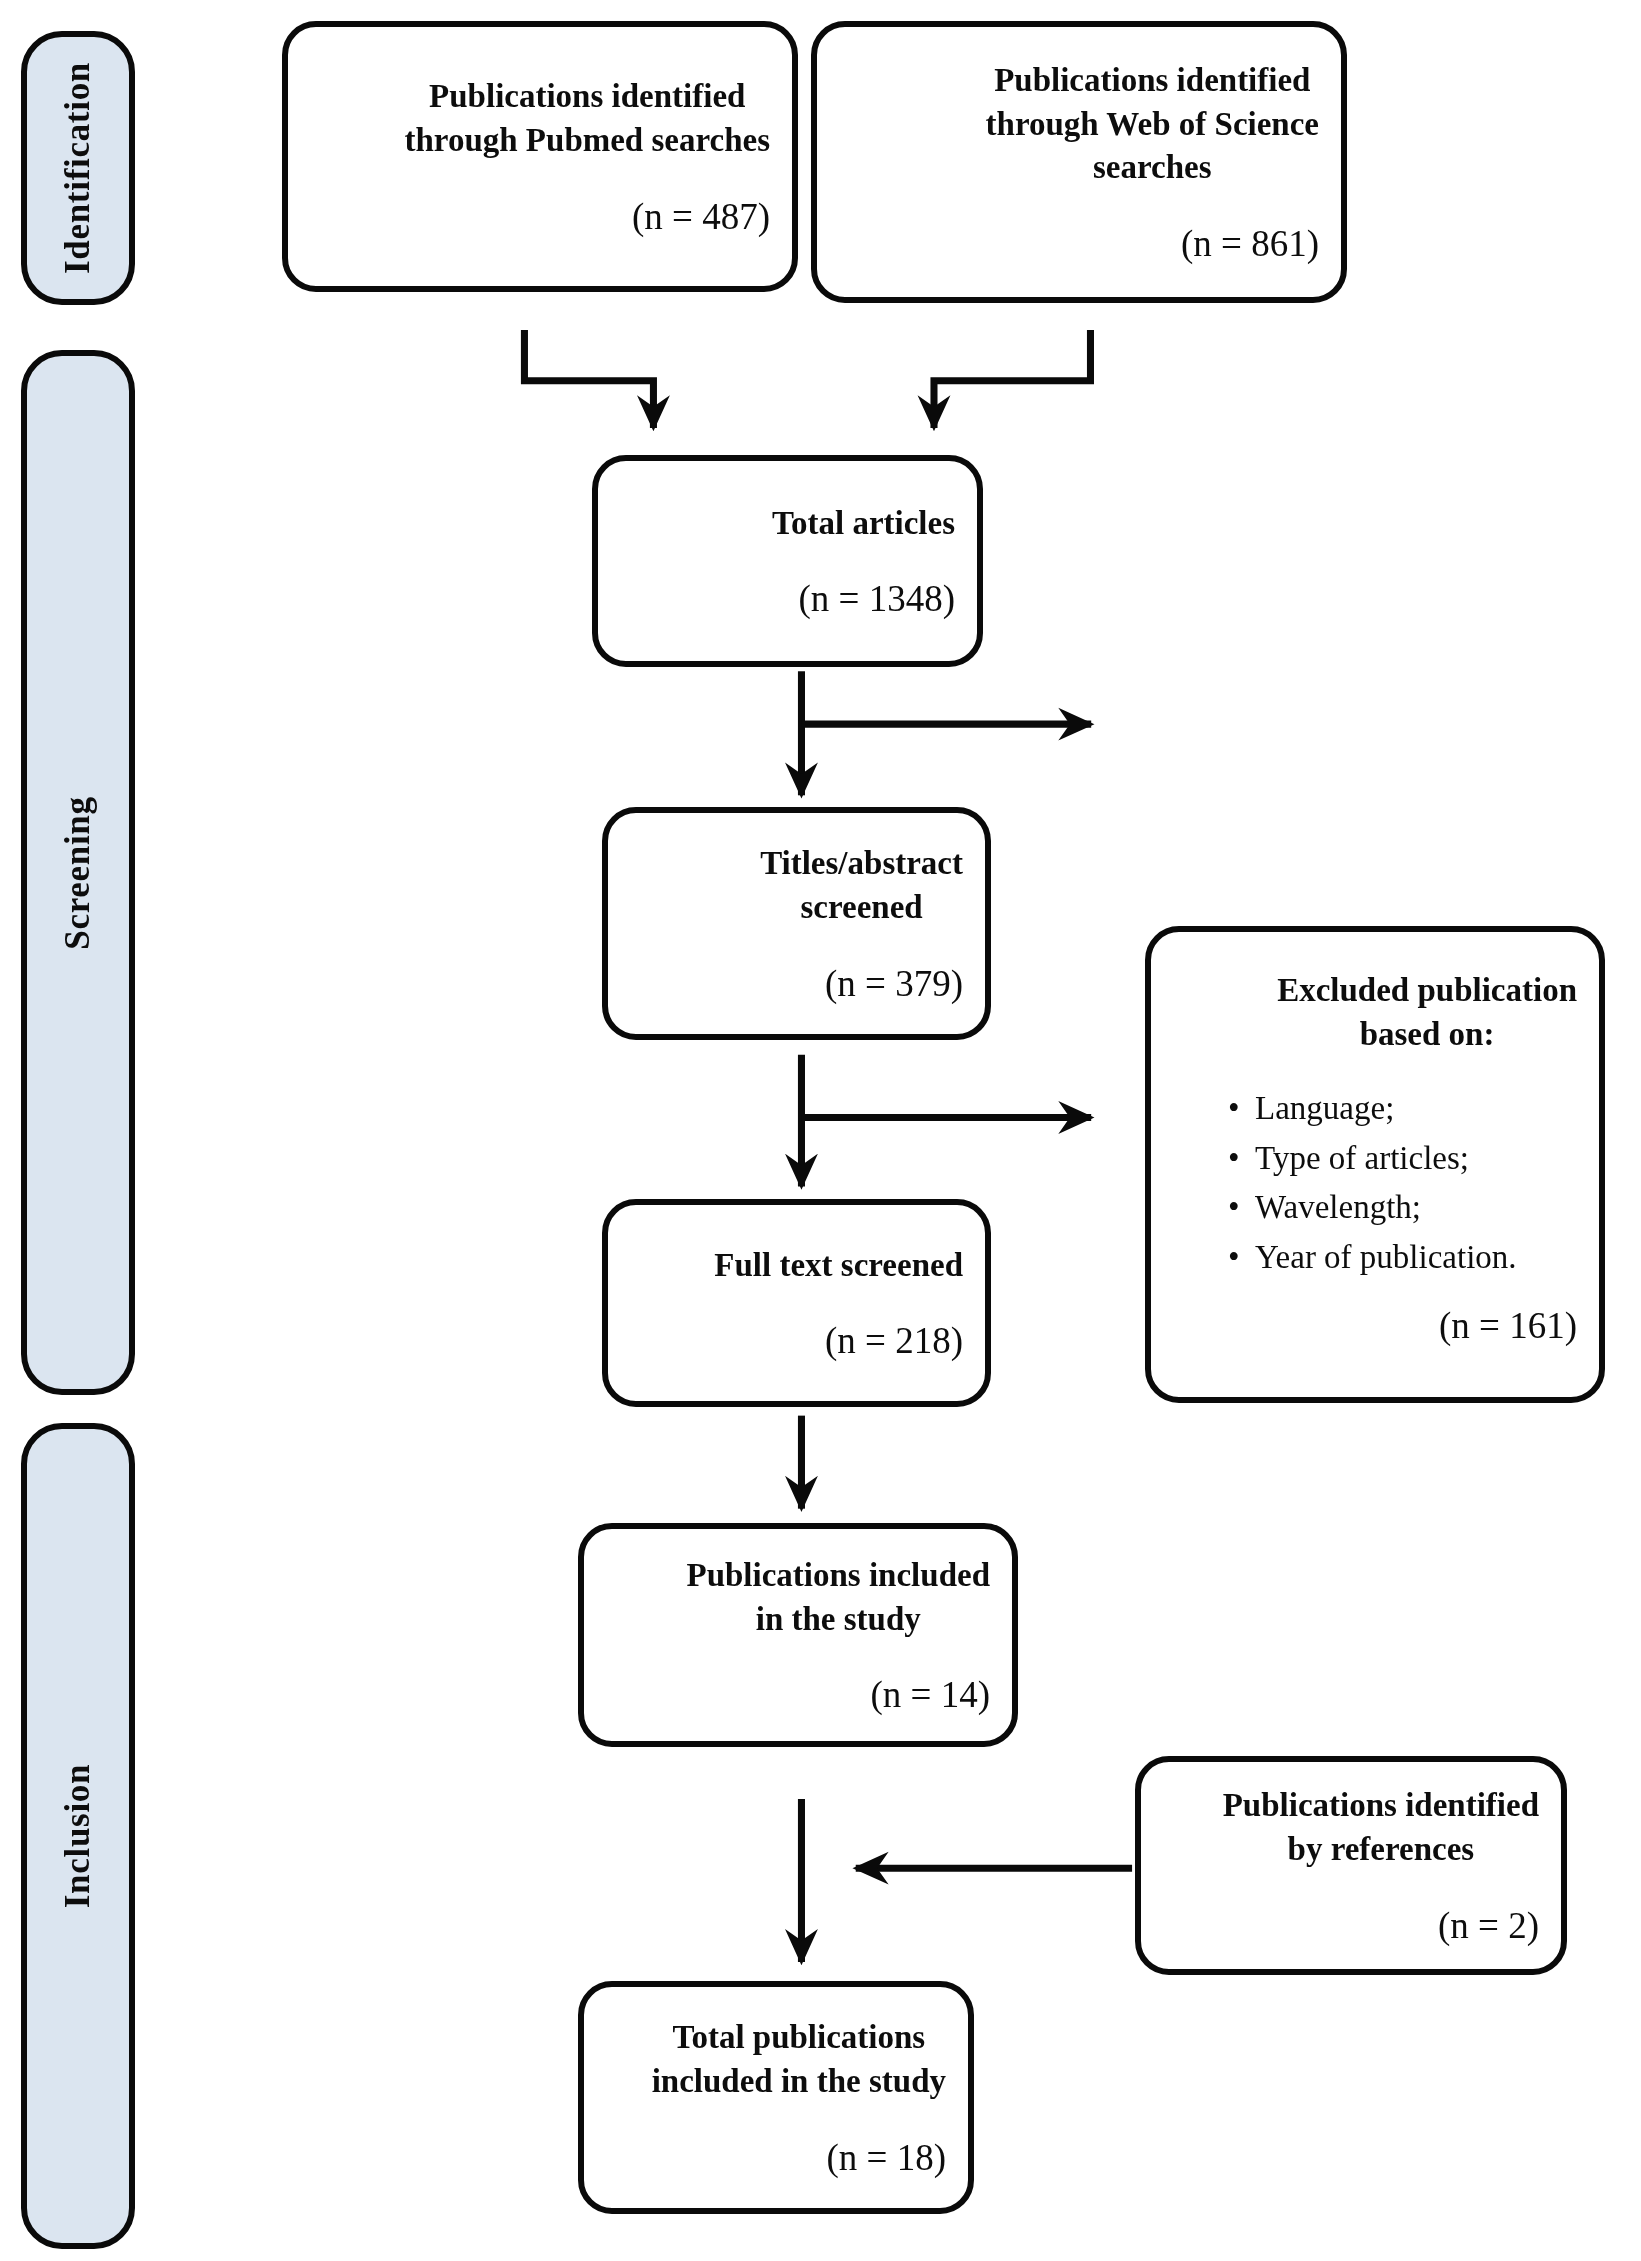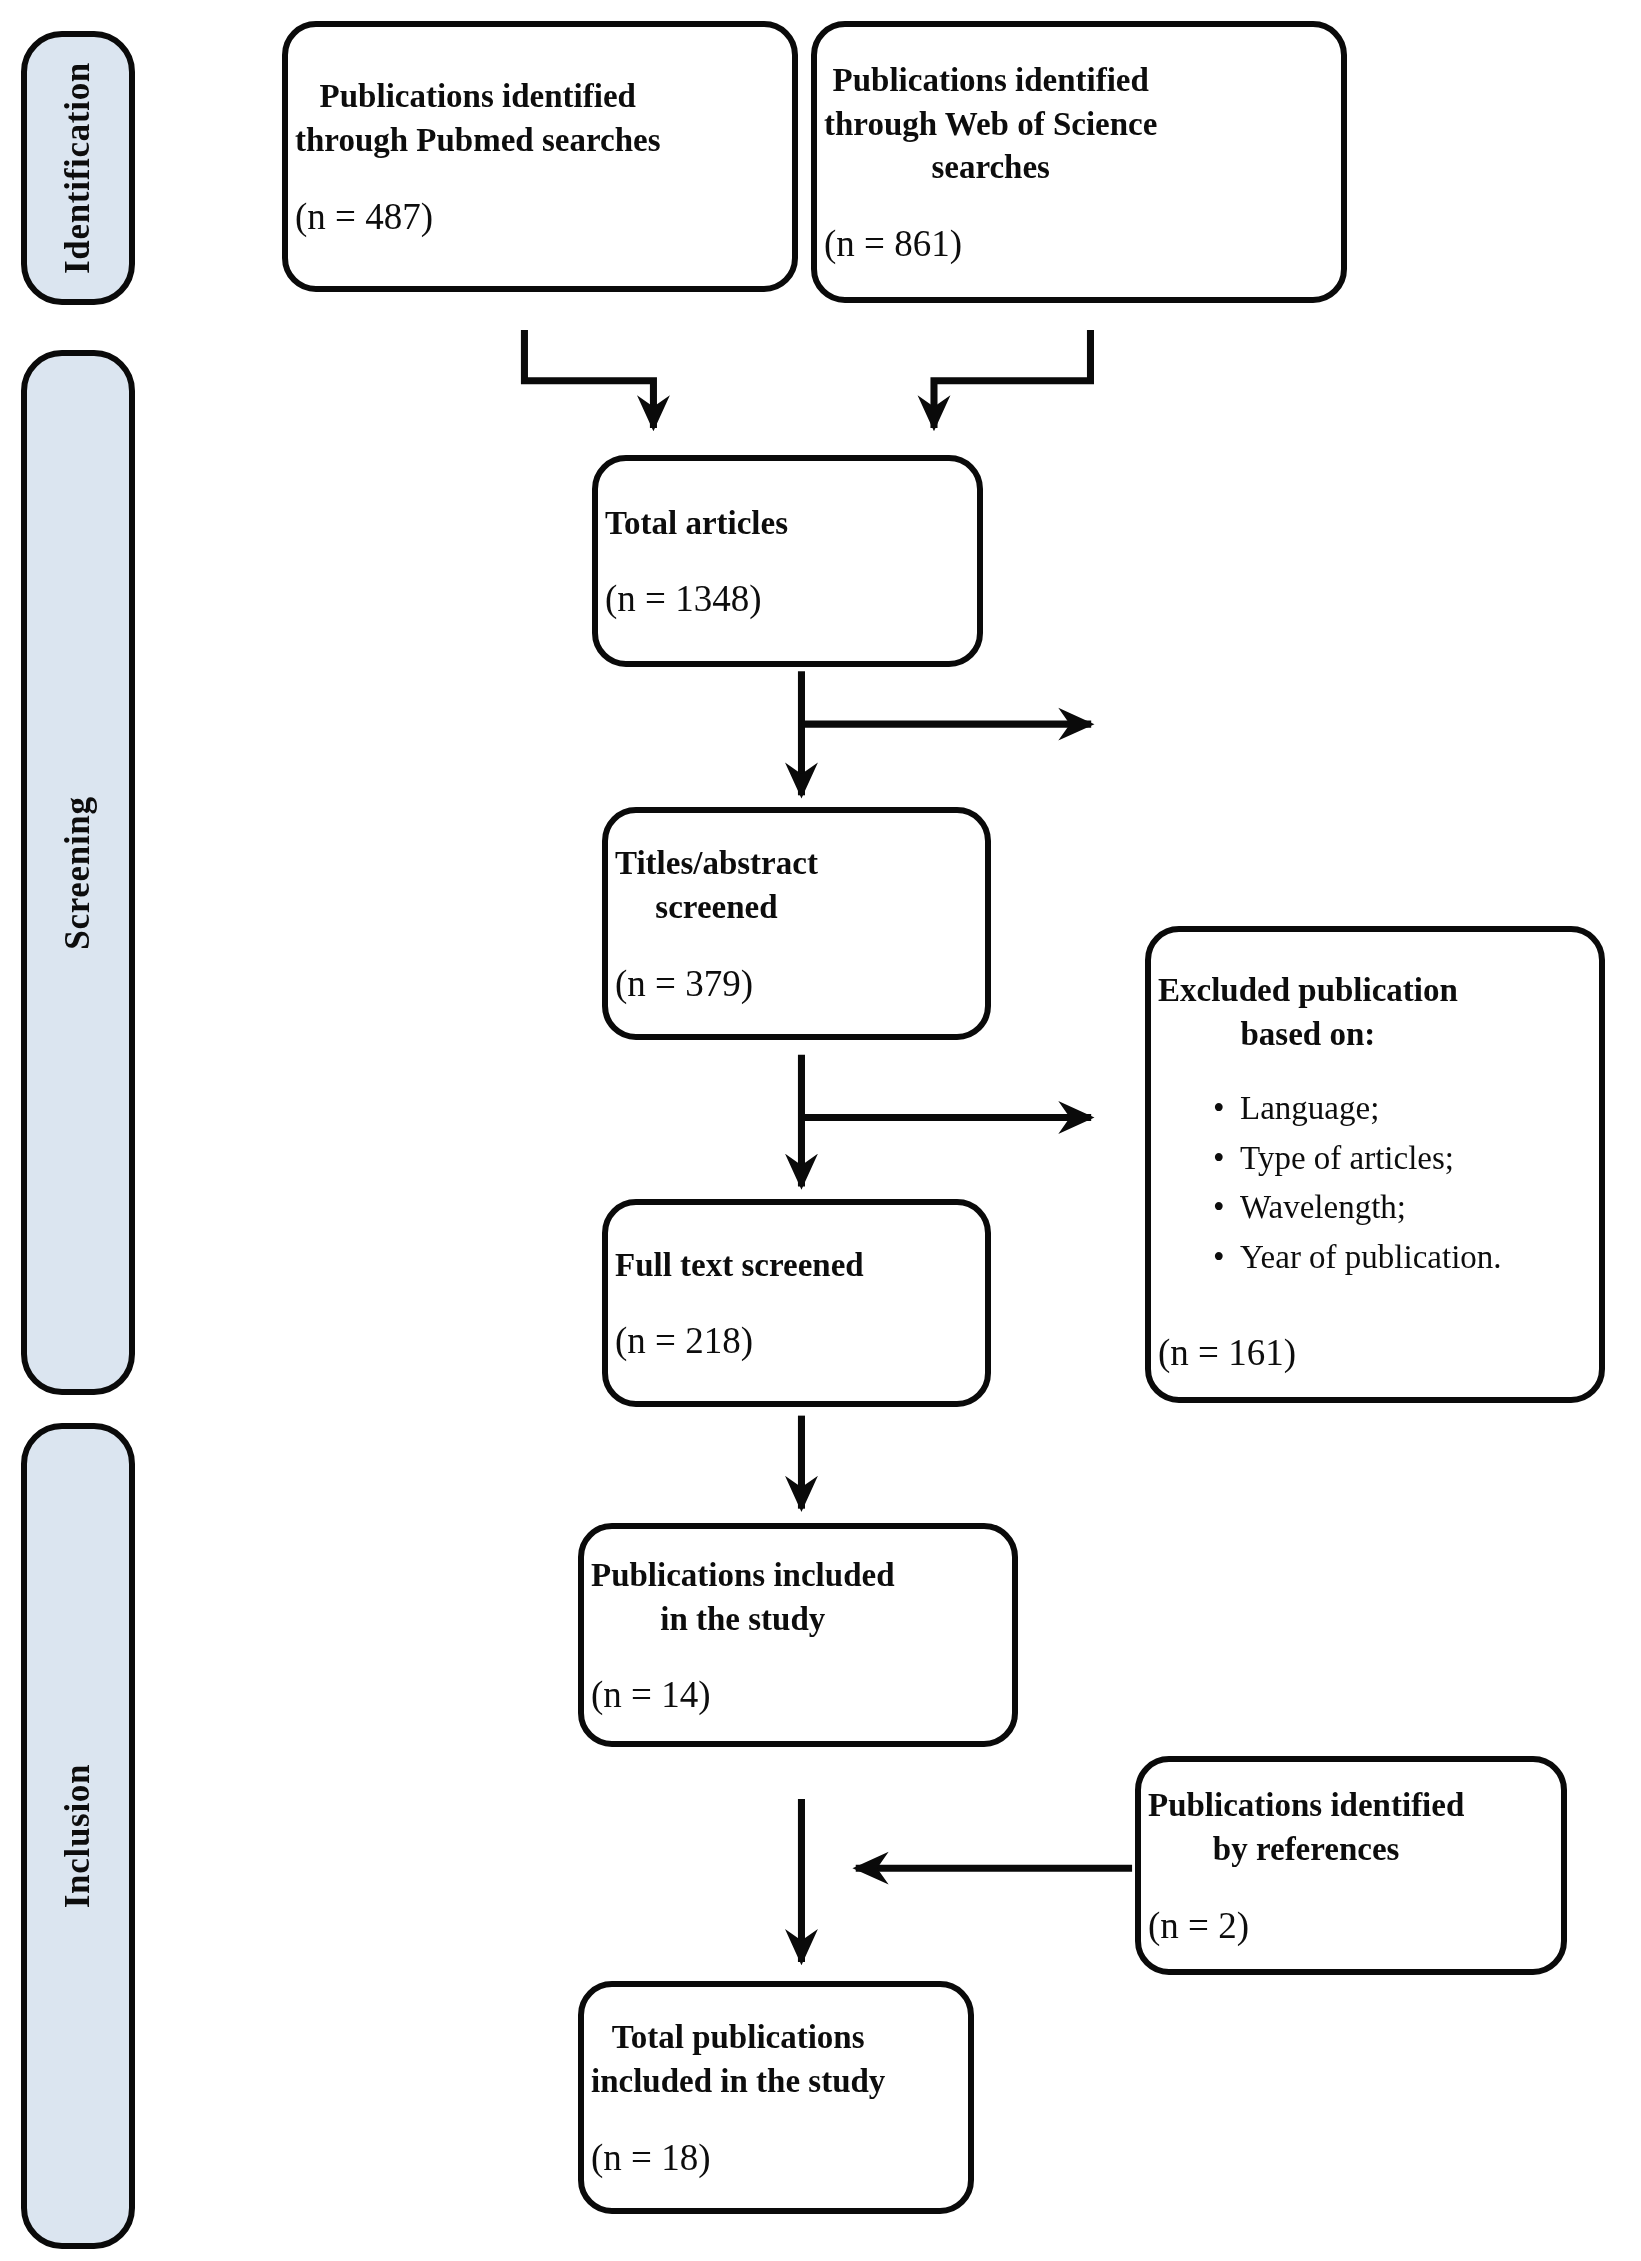--- a/index.html
+++ b/index.html
@@ -37,24 +37,24 @@
     letter-spacing: 0.7px;
   }
   .node {
     position: absolute;
     background: #ffffff;
     border: 6.3px solid #0a0a0a;
     border-radius: 34px;
     box-sizing: border-box;
     display: flex;
     flex-direction: column;
-    align-items: flex-start;
+    align-items: flex-end;
     justify-content: center;
     text-align: center;
-    padding: 14px 7px;
+    padding: 14px 22px;
   }
   .node .label {
     font-weight: bold;
     font-size: 33px;
     line-height: 1.32;
     white-space: pre-line;
   }
   .node .count {
     font-weight: normal;
     font-size: 37px;
@@ -81,21 +81,21 @@
     margin: 28px 0 0 0;
     padding: 0;
     align-self: flex-start;
     text-align: left;
     margin-left: 55px;
     font-size: 33px;
     font-weight: normal;
     line-height: 1.5;
   }
   .bullet-list li .bullet-glyph { margin-right: 15.5px; }
-  .n-excluded .count { margin-top: 49px; }
+  .n-excluded .count { margin-top: 22px; }
 </style>
 </head>
 <body>
 
 <div class="canvas">
 
   <svg class="arrows" viewBox="0 0 2328 3207" xmlns="http://www.w3.org/2000/svg">
     <defs>
       <marker id="ah" viewBox="0 0 12 12" refX="10" refY="6" markerWidth="56" markerHeight="56" markerUnits="userSpaceOnUse" orient="auto">
         <path d="M0,1 L11,6 L0,11 L3.5,6 Z" fill="#0a0a0a"></path>

